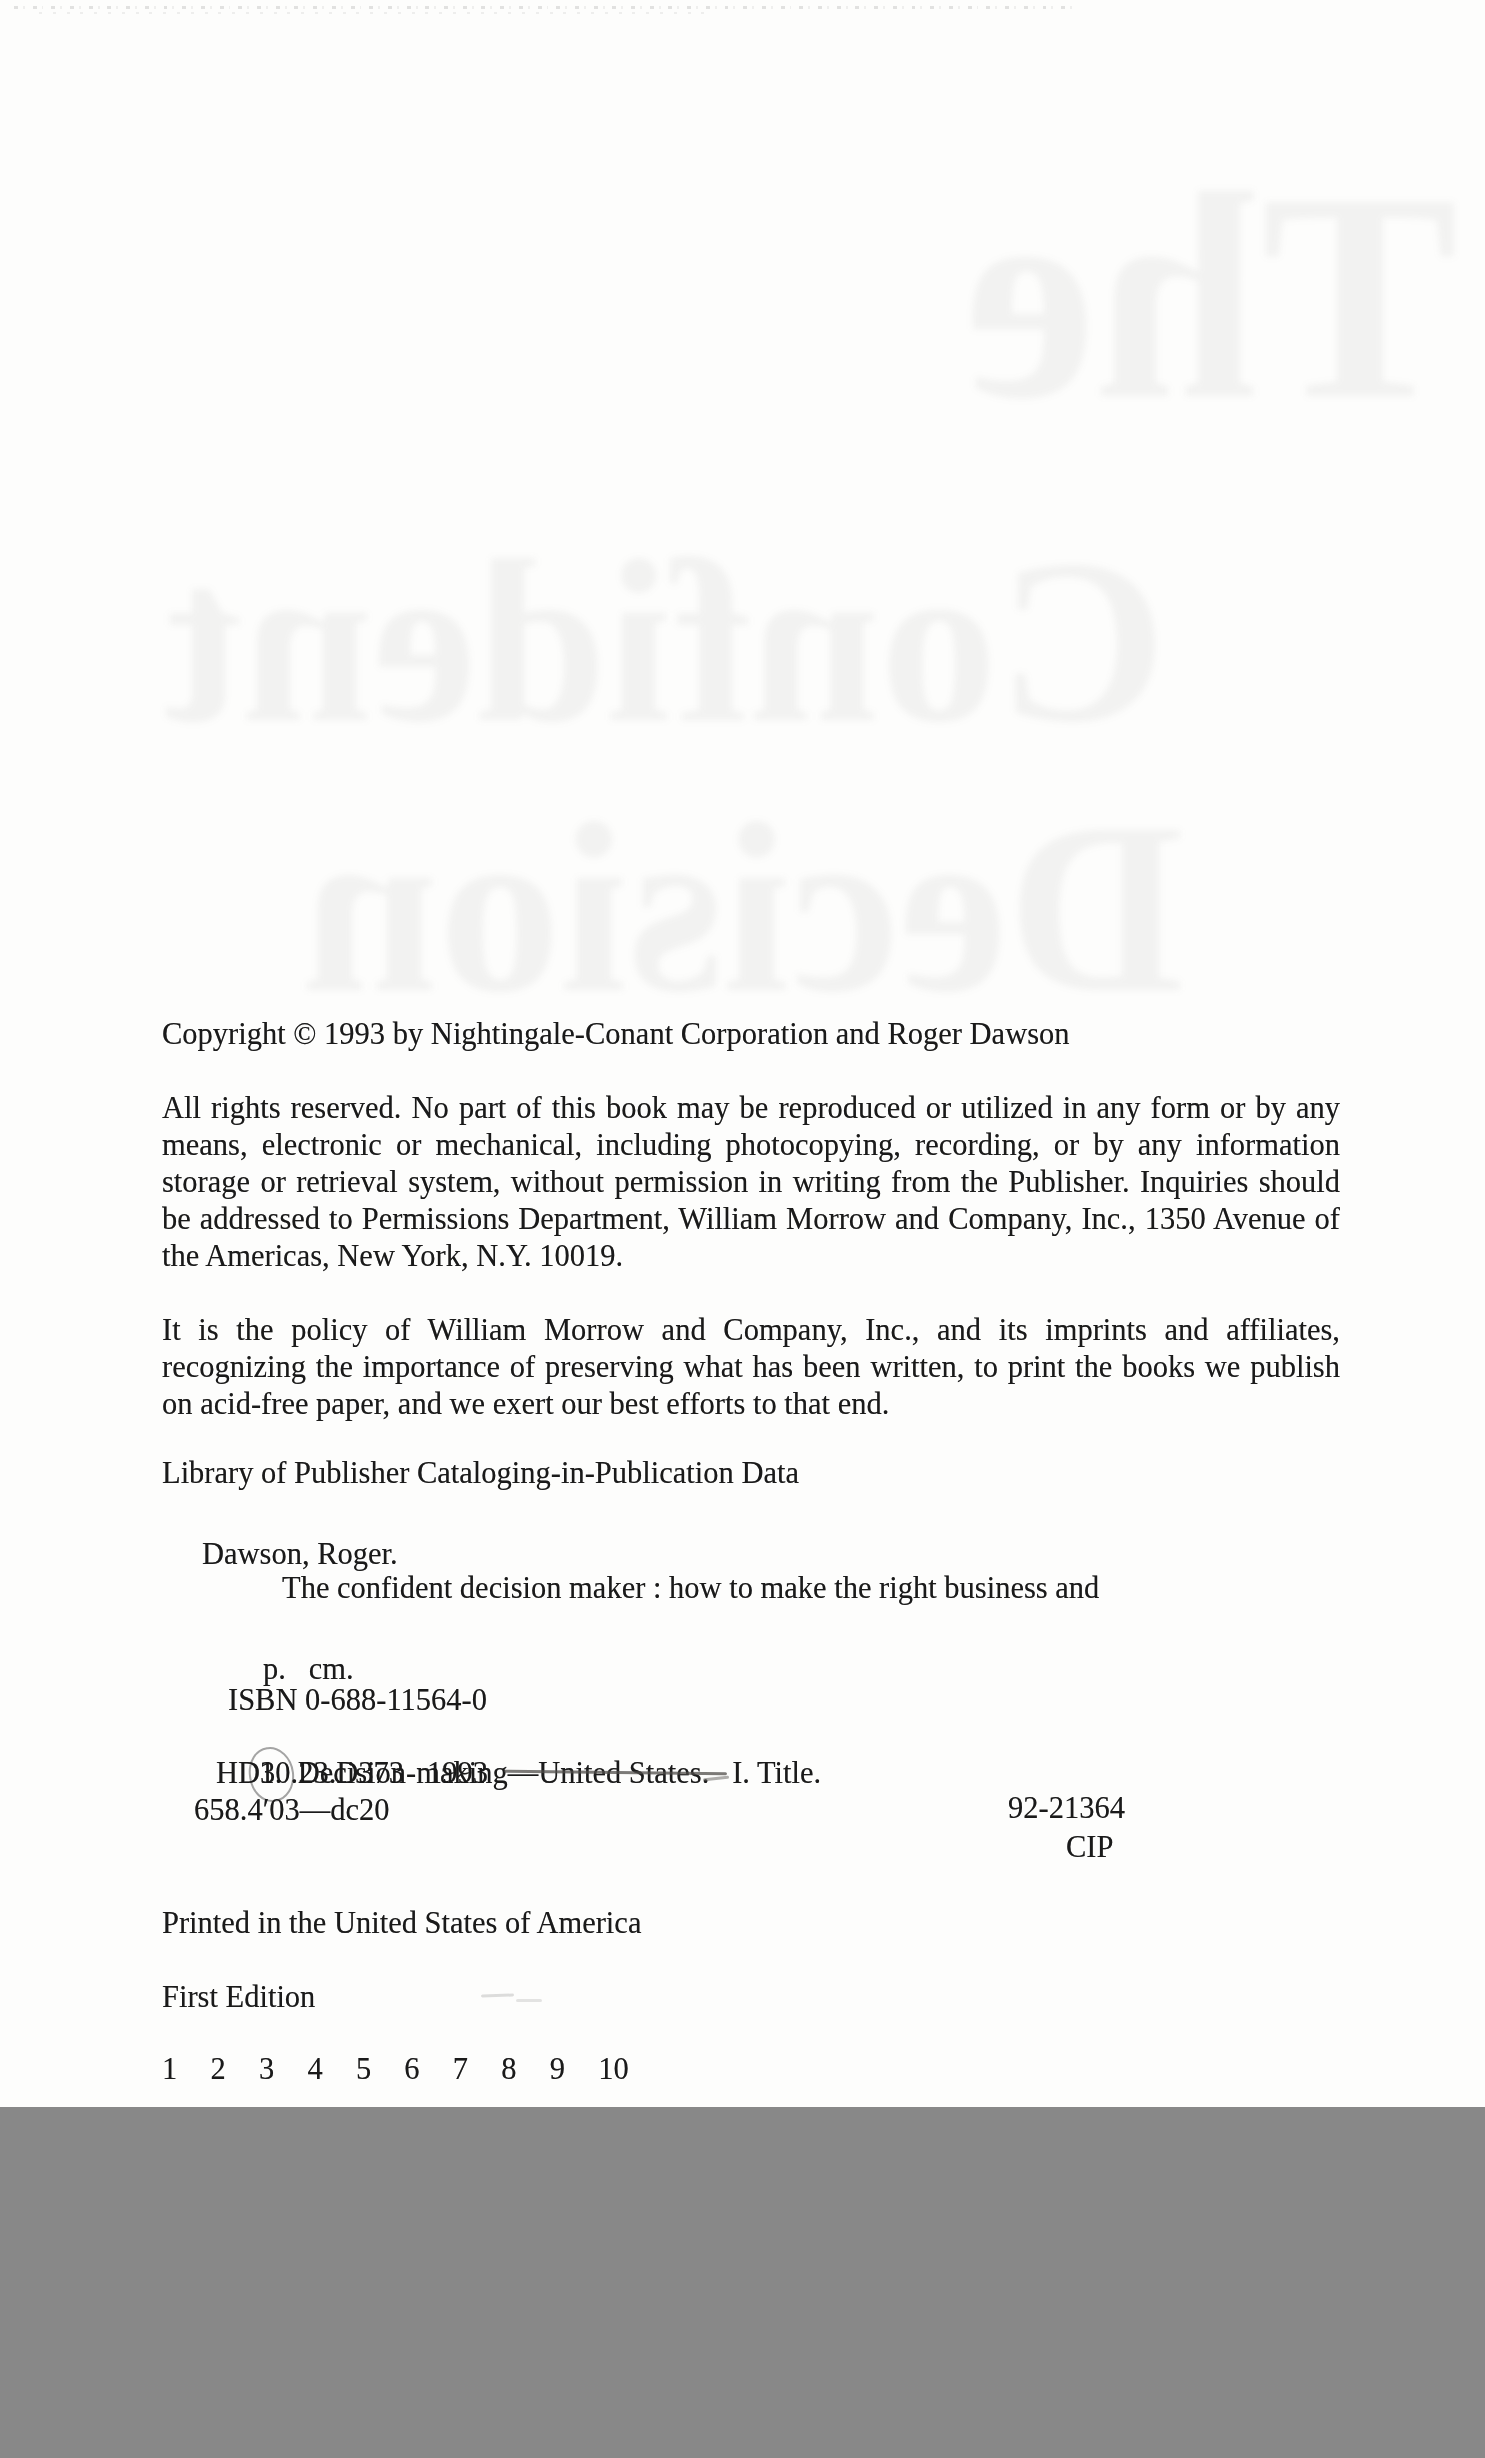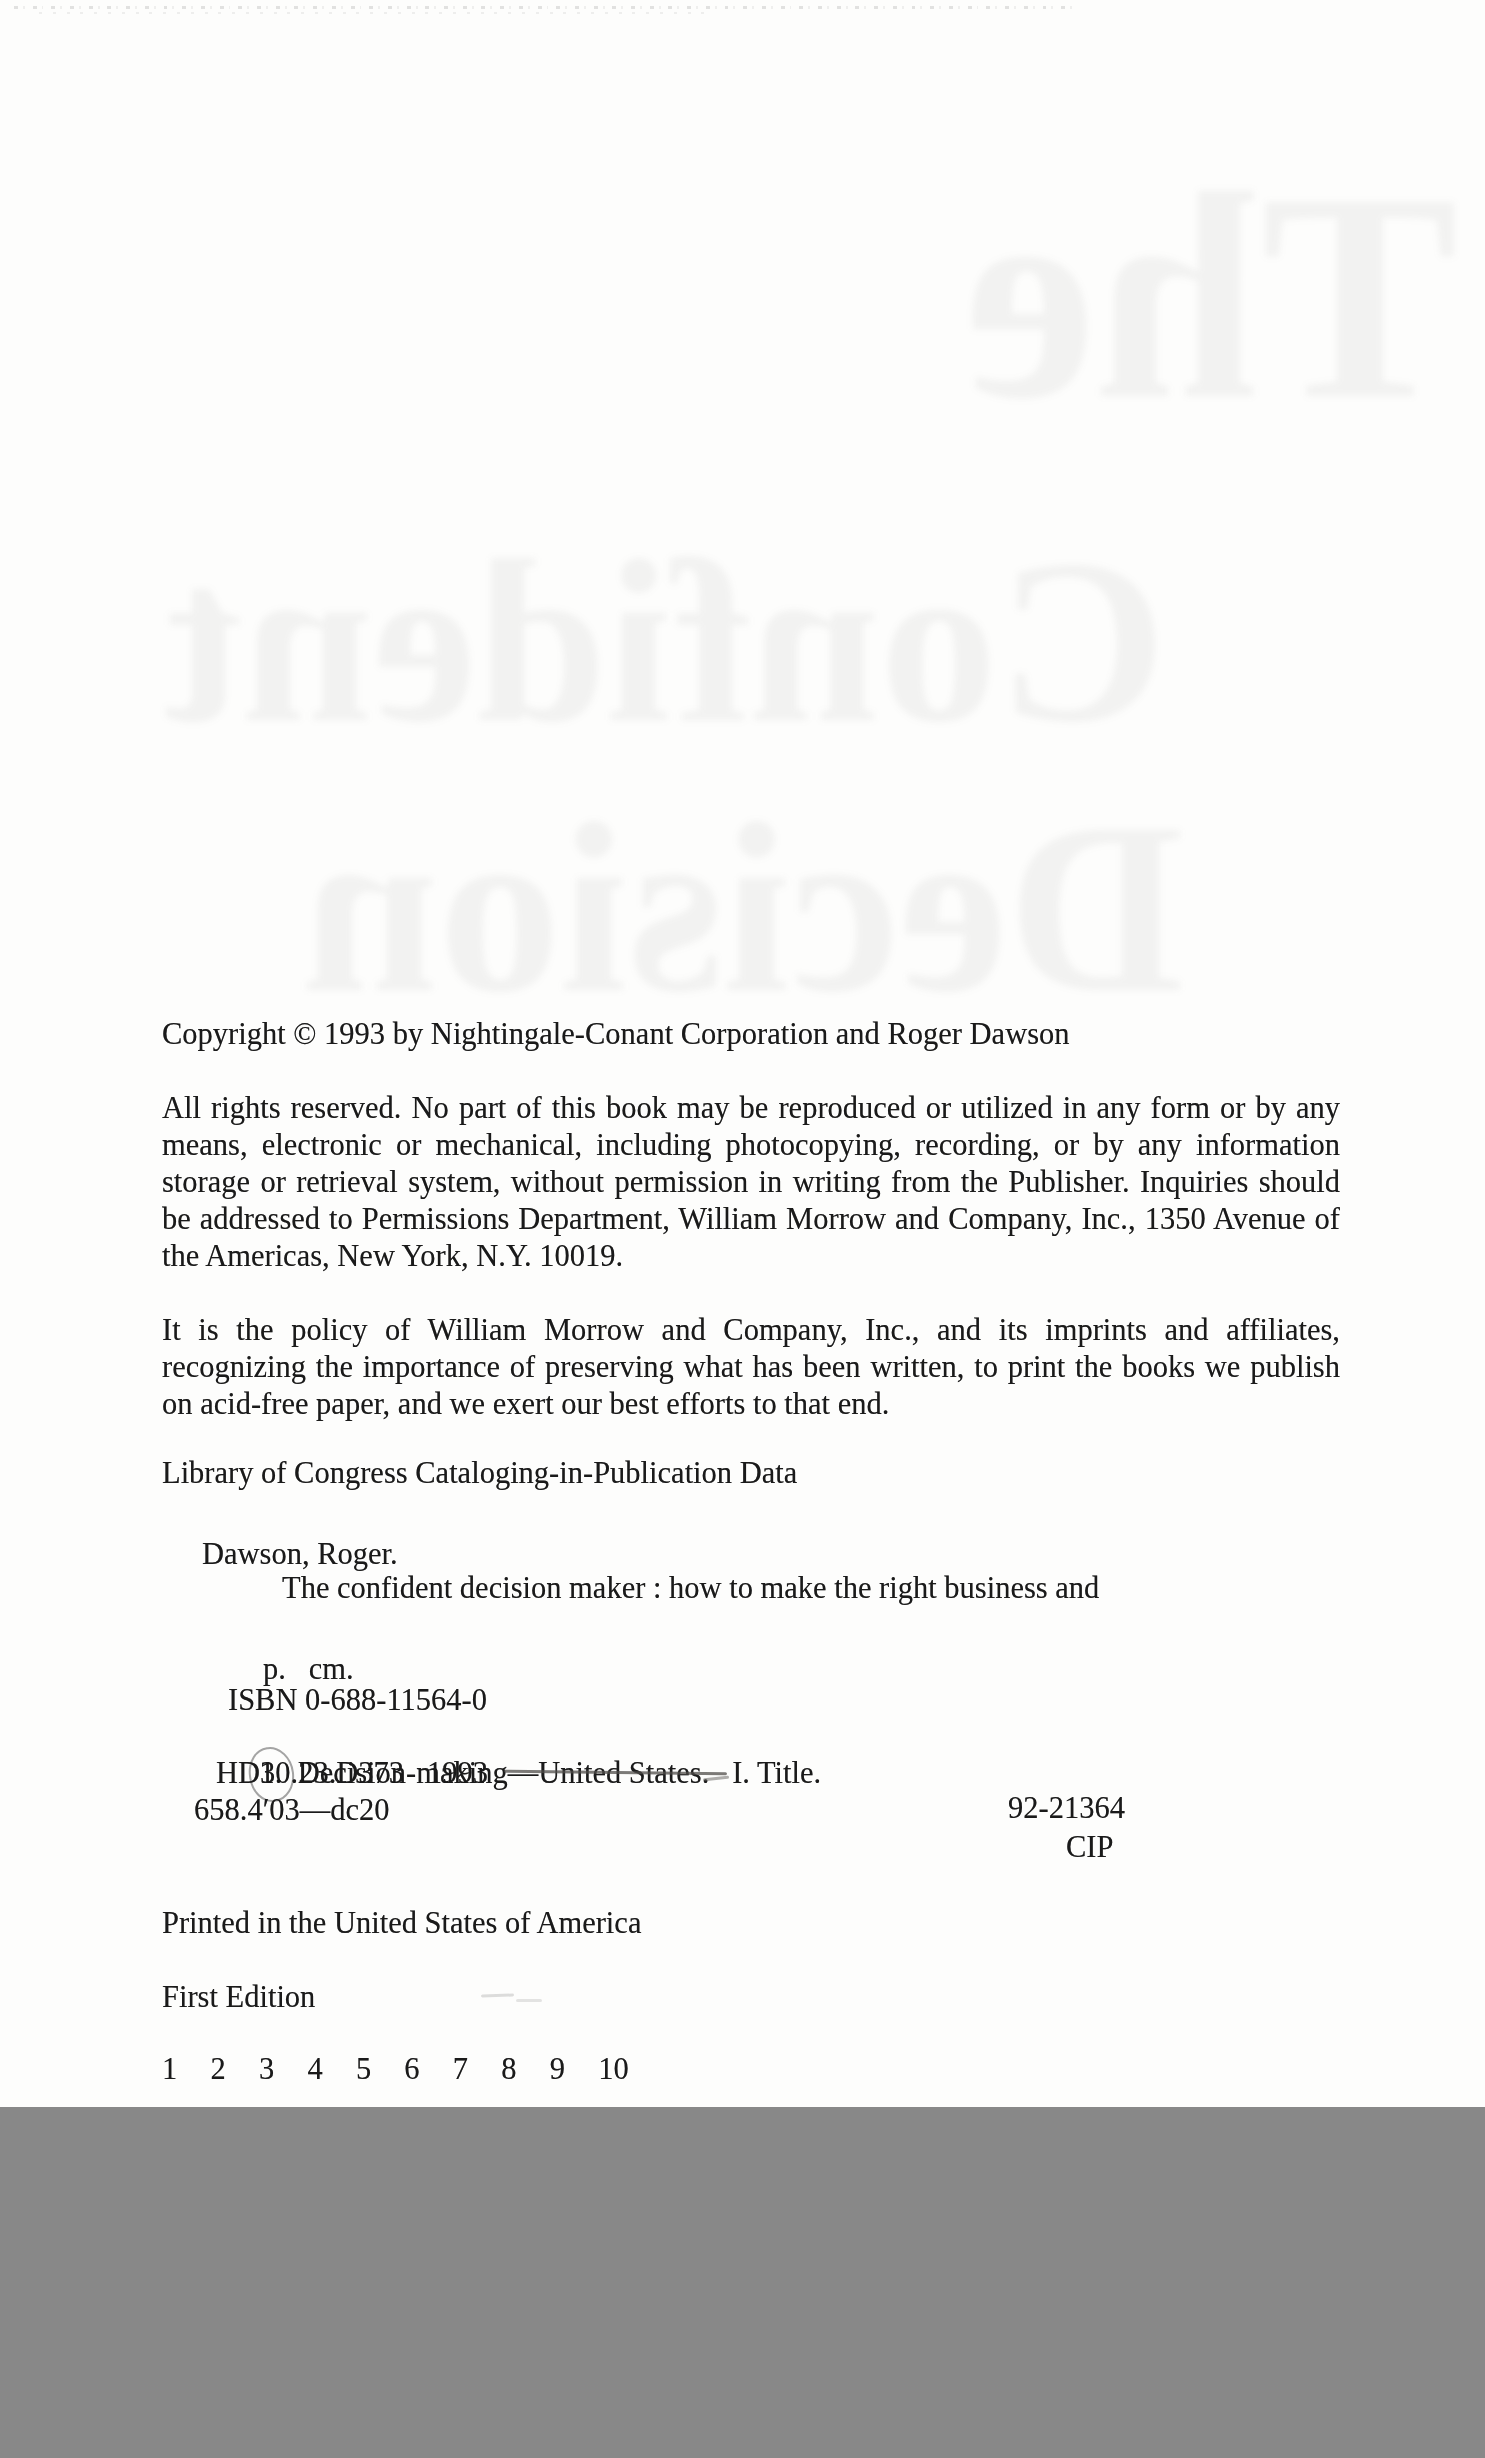--- a/index.html
+++ b/index.html
@@ -126,21 +126,21 @@
   <div class="ghost" style="left:965px; top:148px; font-size:296px;">The</div>
   <div class="ghost" style="left:165px; top:524px; font-size:234px;">Confident</div>
   <div class="ghost" style="left:303px; top:786px; font-size:244px;">Decision</div>
 
   <div class="txt" style="left:162px; top:1016px;">Copyright © 1993 by Nightingale-Conant Corporation and Roger Dawson</div>
 
   <div class="para" style="top:1090px;">All rights reserved. No part of this book may be reproduced or utilized in any form or by any means, electronic or mechanical, including photocopying, recording, or by any information storage or retrieval system, without permission in writing from the Publisher. Inquiries should be addressed to Permissions Department, William Morrow and Company, Inc., 1350 Avenue of the Americas, New York, N.Y. 10019.</div>
 
   <div class="para" style="top:1312px;">It is the policy of William Morrow and Company, Inc., and its imprints and affiliates, recognizing the importance of preserving what has been written, to print the books we publish on acid-free paper, and we exert our best efforts to that end.</div>
 
-  <div class="txt" style="left:162px; top:1455px;">Library of Congress Cataloging-in-Publication Data</div>
+  <div class="txt" style="left:162px; top:1455px;">Library of Publisher Cataloging-in-Publication Data</div>
 
   <div class="txt" style="left:162px; top:1536px;margin-left:40px;">Dawson, Roger.</div>
 
   <div class="txt" style="left:242px; top:1570px;margin-left:40px;">The confident decision maker : how to make the right business and</div>
 
 
   <div class="txt" style="left:263px; top:1651px;">p.   cm.</div>
 
   <div class="txt" style="left:228px; top:1682px;">ISBN 0-688-11564-0</div>
 

